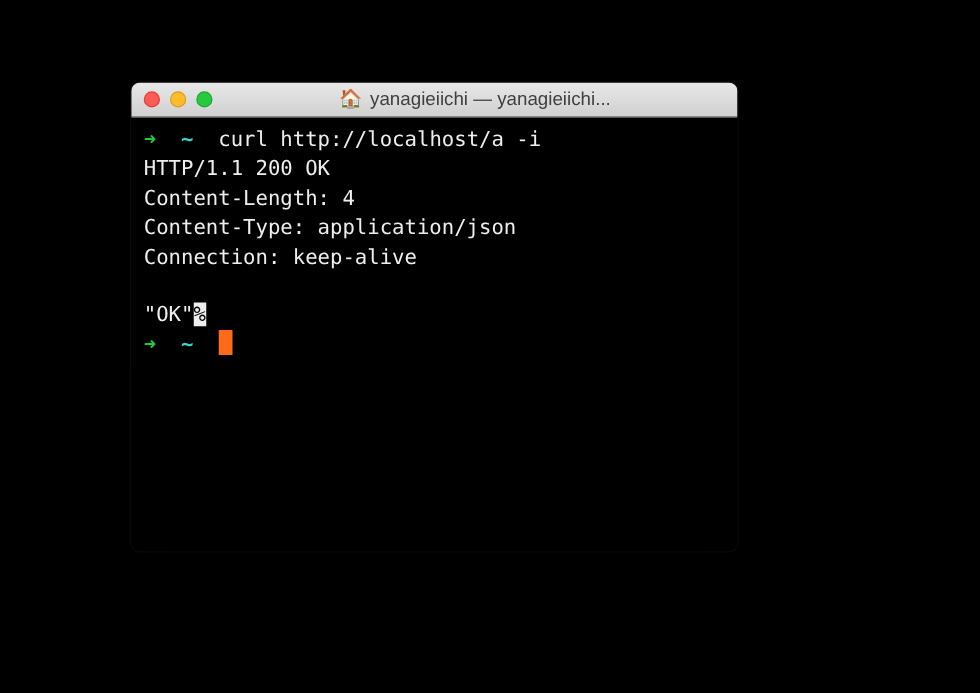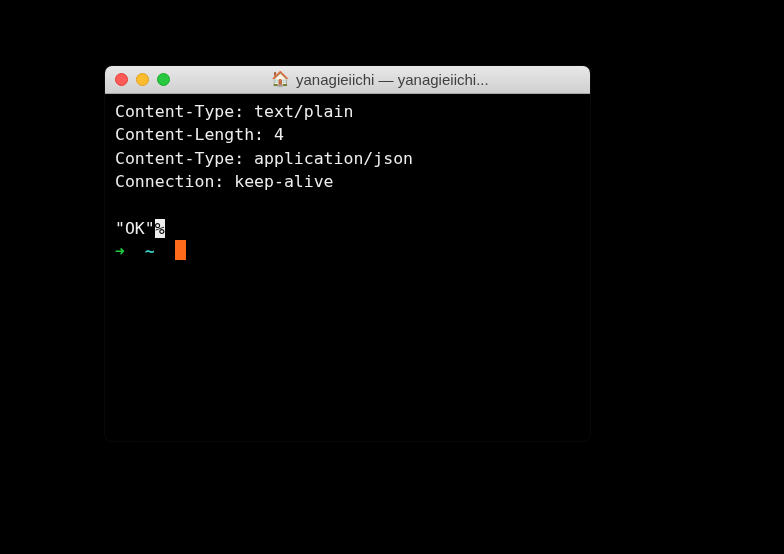--- a/index.html
+++ b/index.html
@@ -154,21 +154,22 @@
       <div class="traffic-light traffic-minimize"></div>
       <div class="traffic-light traffic-maximize"></div>
     </div>
     <div class="title-content">
       <span class="home-icon">🏠</span>
       <span class="title-text">yanagieiichi — yanagieiichi...</span>
     </div>
   </div>
 
   <div class="terminal-body">
-    <div class="line output">Content-Type: text/plain</div>
+    <div class="line"><span class="arrow">➜</span>  <span class="tilde">~</span>  <span class="cmd">curl http://localhost/a -i</span></div>
+    <div class="line output">HTTP/1.1 200 OK</div>
     <div class="line output">Content-Length: 4</div>
     <div class="line output">Content-Type: application/json</div>
     <div class="line output">Connection: keep-alive</div>
     <div class="spacer-line"></div>
     <div class="line"><span class="response-body">"OK"</span><span class="invert-percent">%</span></div>
     <div class="line"><span class="arrow">➜</span>  <span class="tilde">~</span>  <span class="cursor-block"></span></div>
   </div>
 </div>
 
 </body></html>

